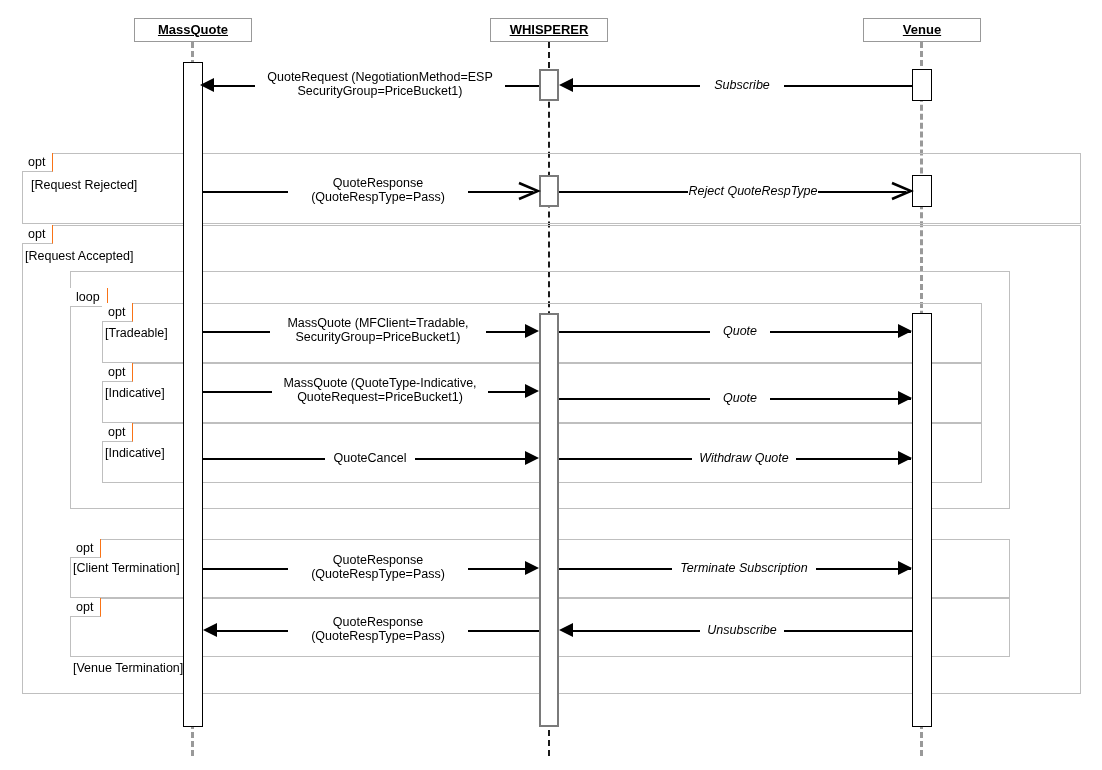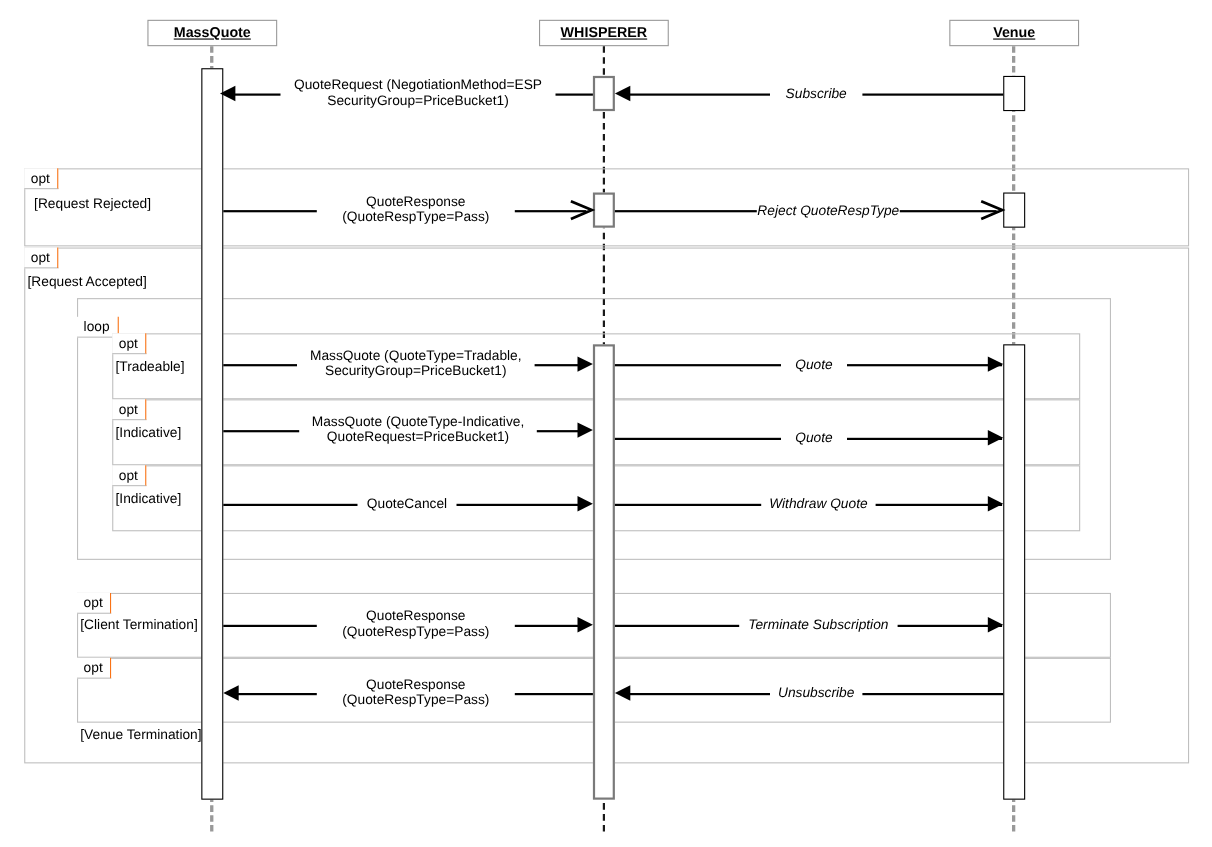--- a/index.html
+++ b/index.html
@@ -192,21 +192,21 @@
   <div class="msg-line" style="left:559px; top:191px; width:347px;"></div>
   <div class="arrow-open" style="left:890px; top:181px;">
     <svg width="24" height="20" viewBox="0 0 24 20">
       <path d="M2 2 L21 10 L2 18" fill="none" stroke="#000000" stroke-width="2.5"></path>
     </svg>
   </div>
   <div class="msg-label italic" style="left:688px; top:184px; width:130px;">Reject QuoteRespType</div>
 
   <div class="msg-line" style="left:203px; top:331px; width:324px;"></div>
   <div class="arrowhead arrow-right-solid" style="left:525px; top:324px;"></div>
-  <div class="msg-label" style="left:270px; top:316px; width:216px;">MassQuote (QuoteType=Tradable,
+  <div class="msg-label" style="left:270px; top:316px; width:216px;">MassQuote (MFClient=Tradable,
 SecurityGroup=PriceBucket1)</div>
 
   <div class="msg-line" style="left:559px; top:331px; width:352px;"></div>
   <div class="arrowhead arrow-right-solid" style="left:898px; top:324px;"></div>
   <div class="msg-label italic" style="left:710px; top:324px; width:60px;">Quote</div>
 
   <div class="msg-line" style="left:203px; top:391px; width:324px;"></div>
   <div class="arrowhead arrow-right-solid" style="left:525px; top:384px;"></div>
   <div class="msg-label" style="left:272px; top:376px; width:216px;">MassQuote (QuoteType-Indicative,
 QuoteRequest=PriceBucket1)</div>

